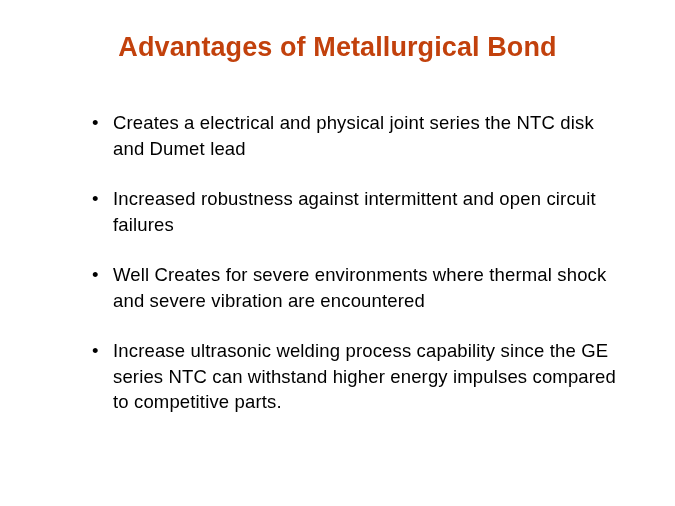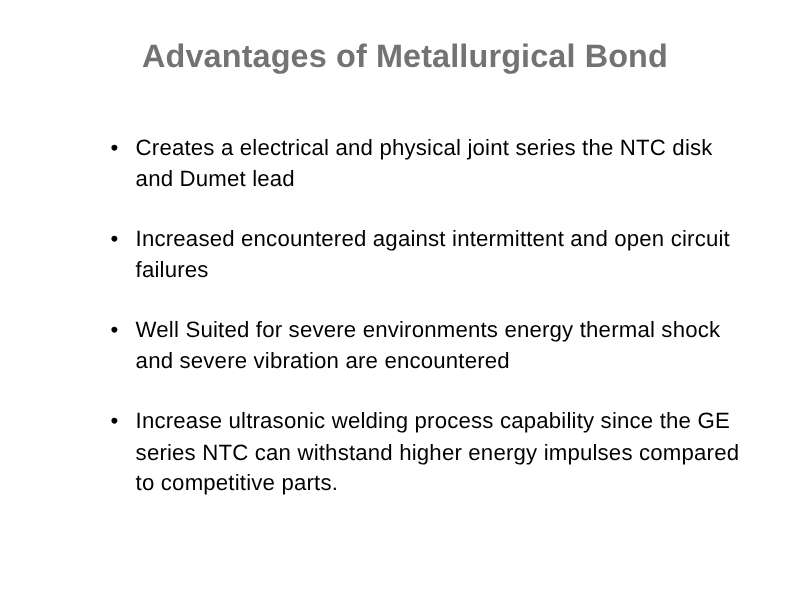--- a/index.html
+++ b/index.html
@@ -24,21 +24,21 @@
   .slide-title {
     position: absolute;
     left: 0;
     top: 13px;
     width: 675px;
     text-align: center;
     font-size: 27px;
     font-weight: bold;
     line-height: 32px;
     letter-spacing: 0.1px;
-    color: #737373;
+    color: #c2410c;
     white-space: nowrap;
   }
   .body-area {
     position: absolute;
     left: 88px;
     top: 110px;
     width: 528px;
   }
   .bullet-list {
     list-style: none;
@@ -81,26 +81,26 @@
   <div class="body-area">
     <ul class="bullet-list">
 
       <li class="bullet-item">
         <span class="bullet-marker">•</span>
         <span class="bullet-text">Creates a electrical and physical joint series the NTC disk and Dumet lead</span>
       </li>
 
       <li class="bullet-item">
         <span class="bullet-marker">•</span>
-        <span class="bullet-text">Increased encountered against intermittent and open circuit failures</span>
+        <span class="bullet-text">Increased robustness against intermittent and open circuit failures</span>
       </li>
 
       <li class="bullet-item">
         <span class="bullet-marker">•</span>
-        <span class="bullet-text">Well Suited for severe environments energy thermal shock and severe vibration are encountered</span>
+        <span class="bullet-text">Well Creates for severe environments where thermal shock and severe vibration are encountered</span>
       </li>
 
       <li class="bullet-item">
         <span class="bullet-marker">•</span>
         <span class="bullet-text">Increase ultrasonic welding process capability since the GE series NTC can withstand higher energy impulses compared to competitive parts.</span>
       </li>
 
     </ul>
   </div>
 

